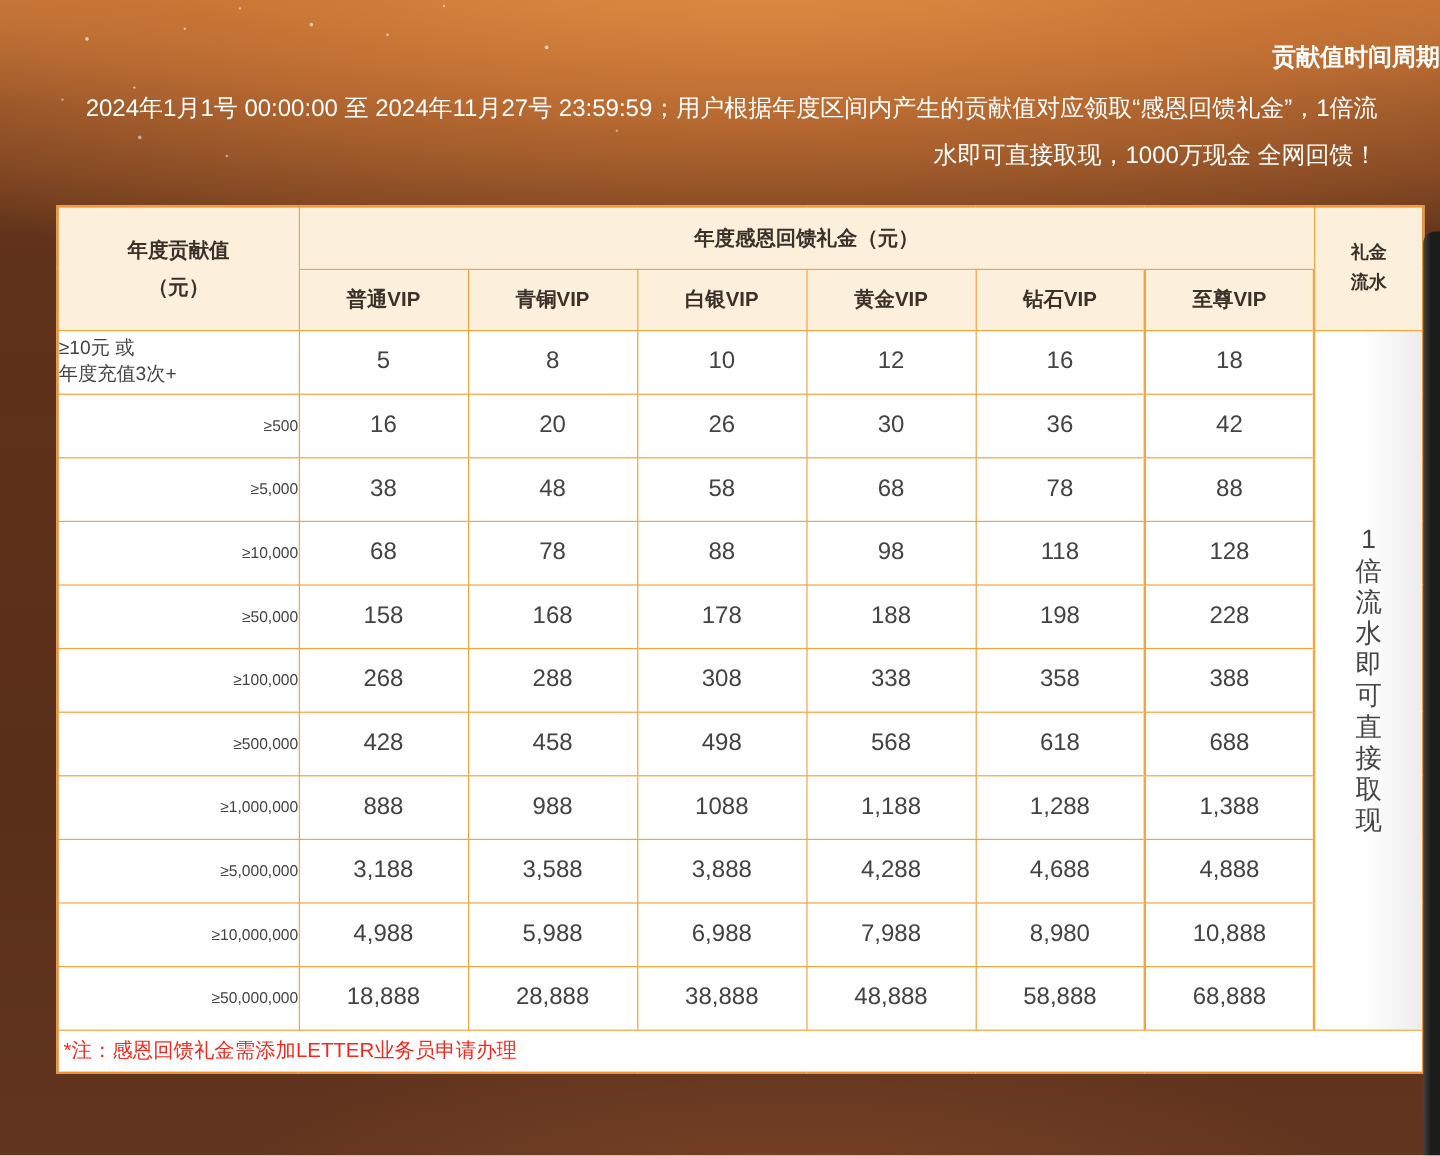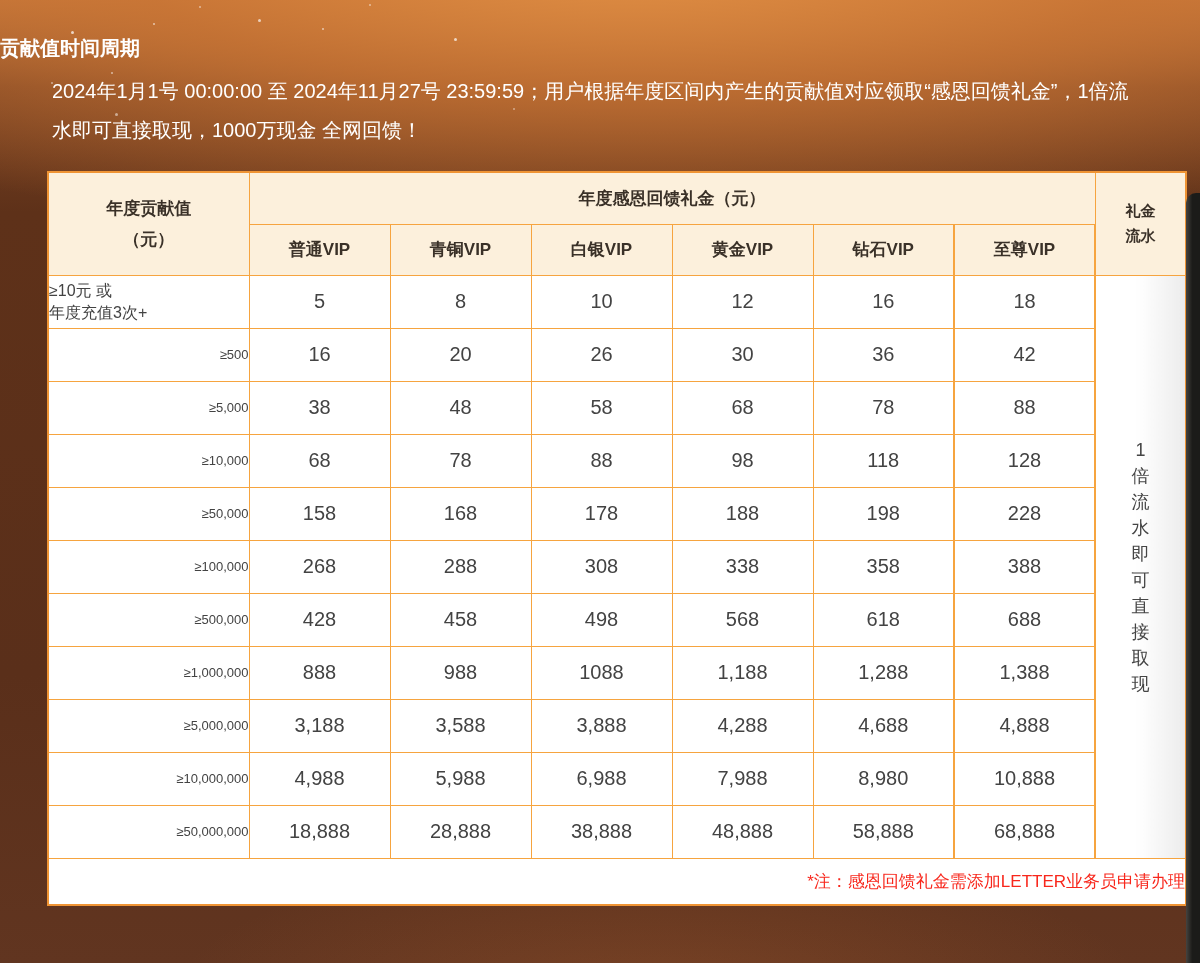--- a/index.html
+++ b/index.html
@@ -11,21 +11,21 @@
   .stage {
     position: relative; width: 1200px; height: 963px; overflow: hidden;
     background:
       radial-gradient(1100px 270px at 53% -30px, rgba(225,143,68,0.95) 0%, rgba(203,118,53,0.80) 45%, rgba(140,75,38,0) 100%),
       radial-gradient(700px 220px at 55% 104%, rgba(176,98,48,0.30) 0%, rgba(176,98,48,0) 70%),
       linear-gradient(180deg, #bf743a 0%, #7c4423 9%, #5e3119 22%, #5a2f1a 70%, #613520 100%);
   }
   .spark { position: absolute; background: #ffffff; border-radius: 50%; }
 
   
-  .hero { position: absolute; top: 0; left: 0; width: 1200px; text-align: left; color: #ffffff; }
+  .hero { position: absolute; top: 0; left: 0; width: 1200px; text-align: right; color: #ffffff; }
   .hero-title { margin: 36px 0 12px 0; font-size: 20px; font-weight: bold; line-height: 24px; }
   .hero-desc  { margin: 0 auto; width: 1096px; font-size: 20px; line-height: 39px; font-weight: 400; }
 
   
   table.rebate {
     position: absolute; left: 47px; top: 171px;
     width: 1138px; table-layout: fixed; border-collapse: collapse;
     background: #ffffff; border: 2px solid #ef9434;
   }
   table.rebate th, table.rebate td { border: 1px solid #f6a43f; padding: 0; }
@@ -43,25 +43,25 @@
     font-size: 13px; text-align: right; white-space: pre-line; line-height: 1.35;
   }
   th.rowlabel.first { font-size: 16px; text-align: left; }
   td.val { background: #ffffff; color: #434343; font-size: 20px; text-align: center; }
 
   .hl { border-left: 2px solid #f6a43f !important; border-right: 2px solid #f6a43f !important; margin-top: 32px; }
 
   td.flowcell { background: linear-gradient(90deg, #ffffff 45%, #ececec 100%); vertical-align: middle; }
   .vtext {
     width: 1em; margin: 0 auto; word-break: break-all; text-align: center;
-    font-size: 18px; line-height: 26px; color: #454545;
+    font-size: 22px; line-height: 26px; color: #454545;
   }
 
   tfoot td.note {
-    background: #ffffff; height: 47px; text-align: right; padding-left: 20px;
+    background: #ffffff; height: 36px; text-align: left; padding-left: 4px;
     color: #f8271c; font-size: 17px;
   }
 
   
   .edge {
     position: absolute; right: 0; top: 193px; width: 14px; height: 770px;
     background: linear-gradient(90deg, #45433f 0%, #1b1b19 45%);
     border-top-left-radius: 10px;
   }
 </style>

